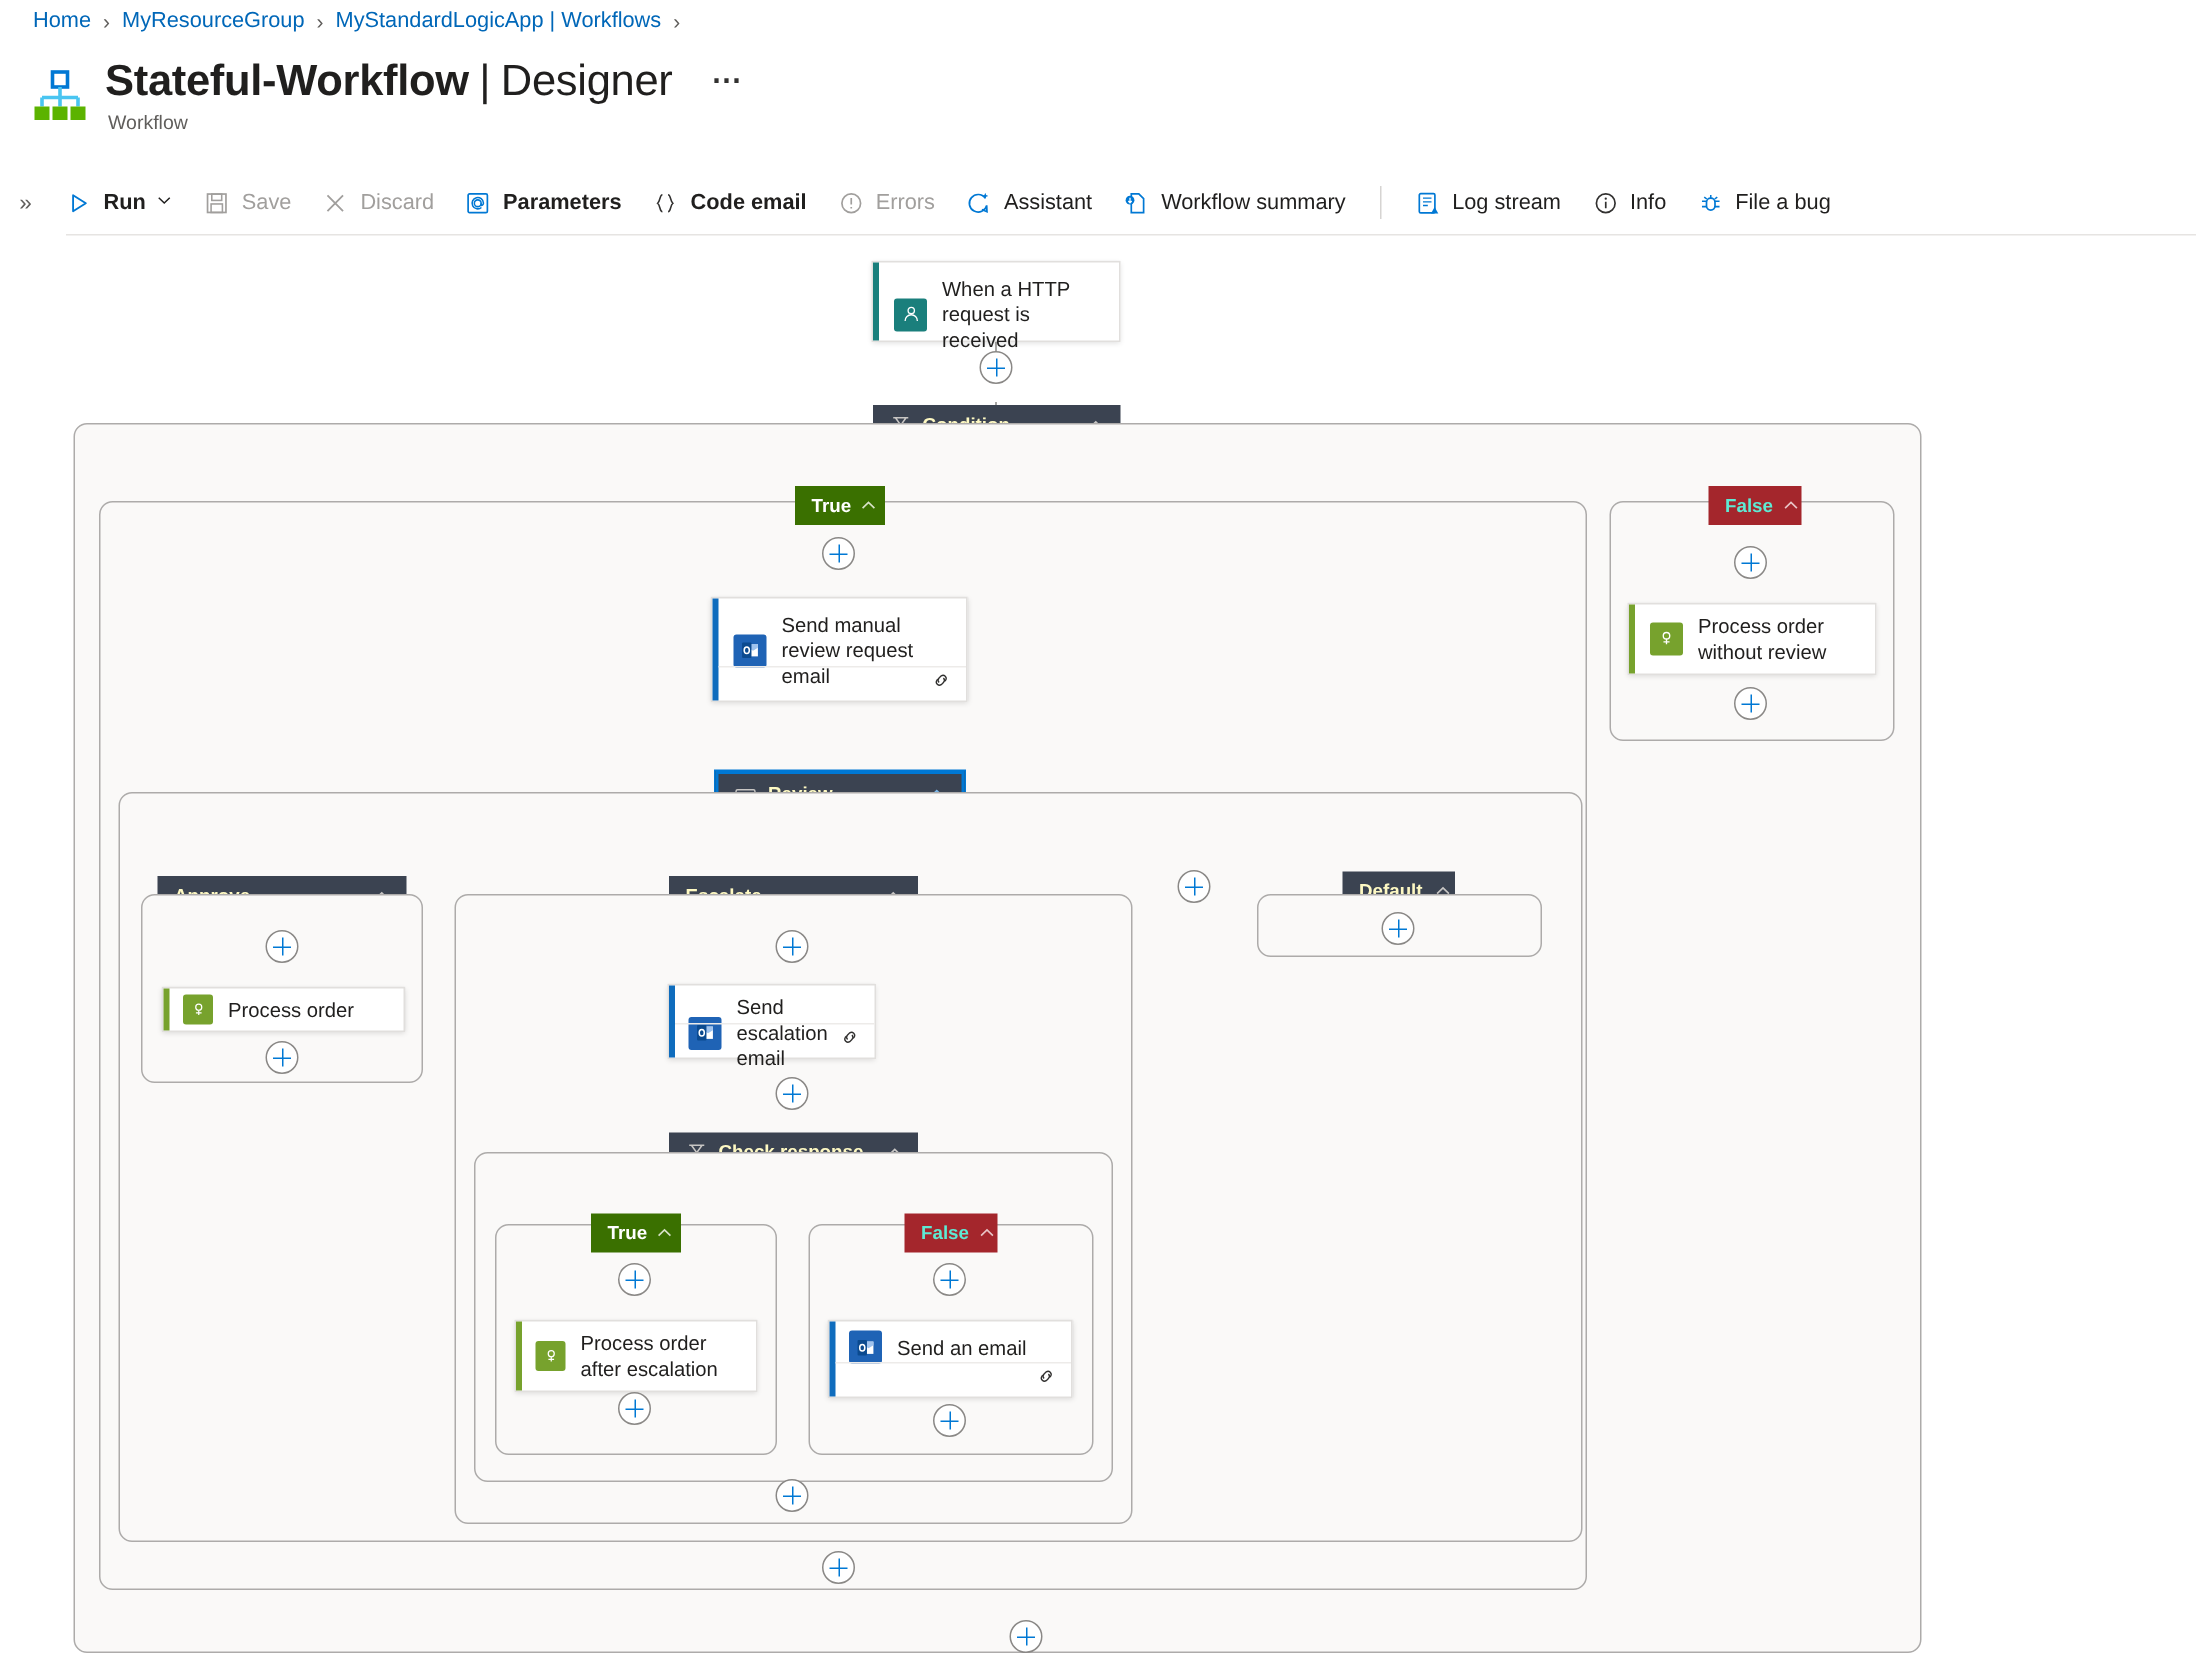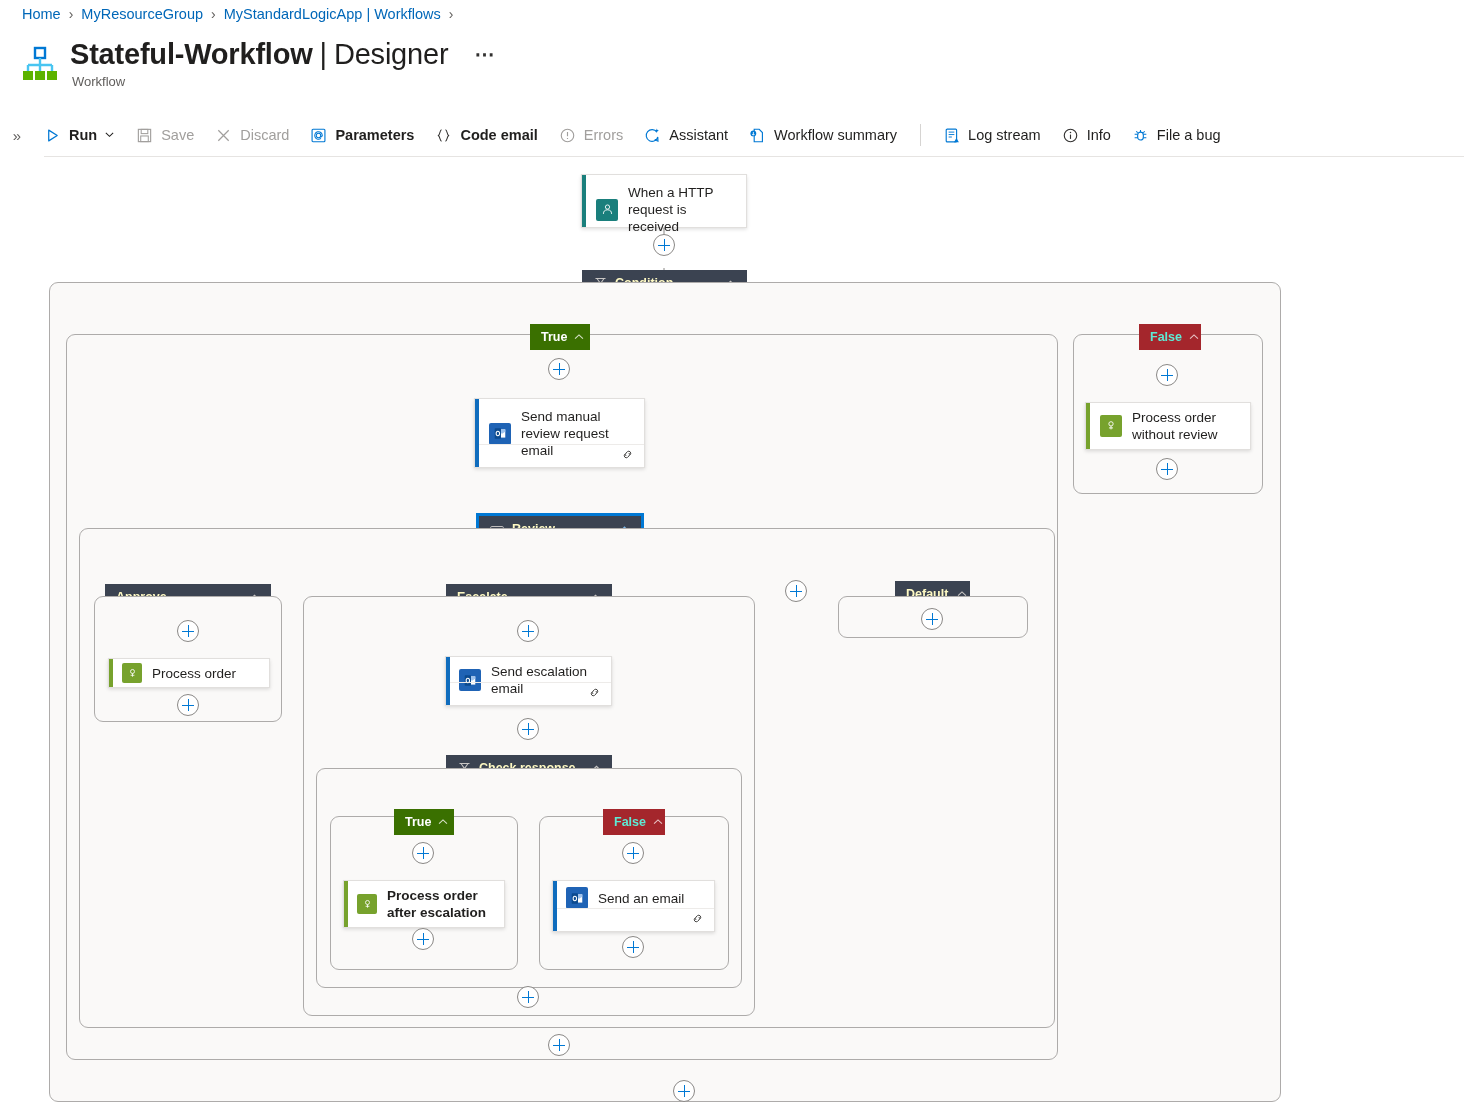--- a/index.html
+++ b/index.html
@@ -435,21 +435,21 @@
     <span class="hlbl">Escalate</span>
     <span class="hcar">
       <svg viewBox="0 0 14 14" width="13" height="13">
           <path d="M2.4 9 L7 4.6 L11.6 9" fill="none" stroke="#c8c6c4" stroke-width="1.3"></path>
         </svg>
     </span>
   </div>
   <div class="scope" style="left:303px;top:438px;width:452px;height:420px;"></div>
   <div class="plus" style="left:517px;top:462px;"></div>
 
-  <div class="card" style="left:445px;top:498px;width:167px;height:50px;">
+  <div class="card" style="left:445px;top:498px;width:139px;height:50px;">
     <div class="accent" style="background:#0f6cbd;"></div>
     <div class="cardtop" style="padding:6px 8px 6px 13px;">
       <span class="ico" style="background:#1f63b5;">
         <svg viewBox="0 0 22 22" width="15" height="15">
           <rect x="8.5" y="5" width="9.5" height="12" fill="#fff"></rect>
           <path d="M8.5 5 L18 5 L18 8.6 L13.2 11.4 L8.5 8.6 Z" fill="#9fc3ee"></path>
           <rect x="2.5" y="3.4" width="9.2" height="15.2" rx="1" fill="#0b4a8f"></rect>
           <ellipse cx="7.1" cy="11" rx="2.5" ry="3.2" fill="none" stroke="#fff" stroke-width="1.5"></ellipse>
         </svg>
       </span>
@@ -486,21 +486,21 @@
     <span class="hlbl">True</span>
     <span class="hcar" style="padding-left:6px">
       <svg viewBox="0 0 14 14" width="12" height="12">
           <path d="M2.4 9 L7 4.6 L11.6 9" fill="none" stroke="#d8e2c8" stroke-width="1.3"></path>
         </svg>
     </span>
   </div>
   <div class="plus" style="left:412px;top:684px;"></div>
   <div class="card" style="left:343px;top:722px;width:162px;height:48px;">
     <div class="accent" style="background:#77a22d;"></div>
-    <div class="cardtop" style="padding:6px 8px 16px 13px;font-weight:bold;">
+    <div class="cardtop" style="padding:6px 8px 16px 13px;">
       <span class="ico" style="background:#77a22d;width:20px;height:20px;">
         <svg viewBox="0 0 22 22" width="13" height="13">
           <circle cx="11" cy="7.6" r="3.4" fill="none" stroke="#fff" stroke-width="1.4"></circle>
           <path d="M11 11 V16.4 M7.8 14 H14.2" stroke="#fff" stroke-width="1.4"></path>
         </svg>
       </span>
       <span class="cname">Process order after escalation</span>
     </div>
   </div>
   <div class="plus" style="left:412px;top:770px;"></div>

